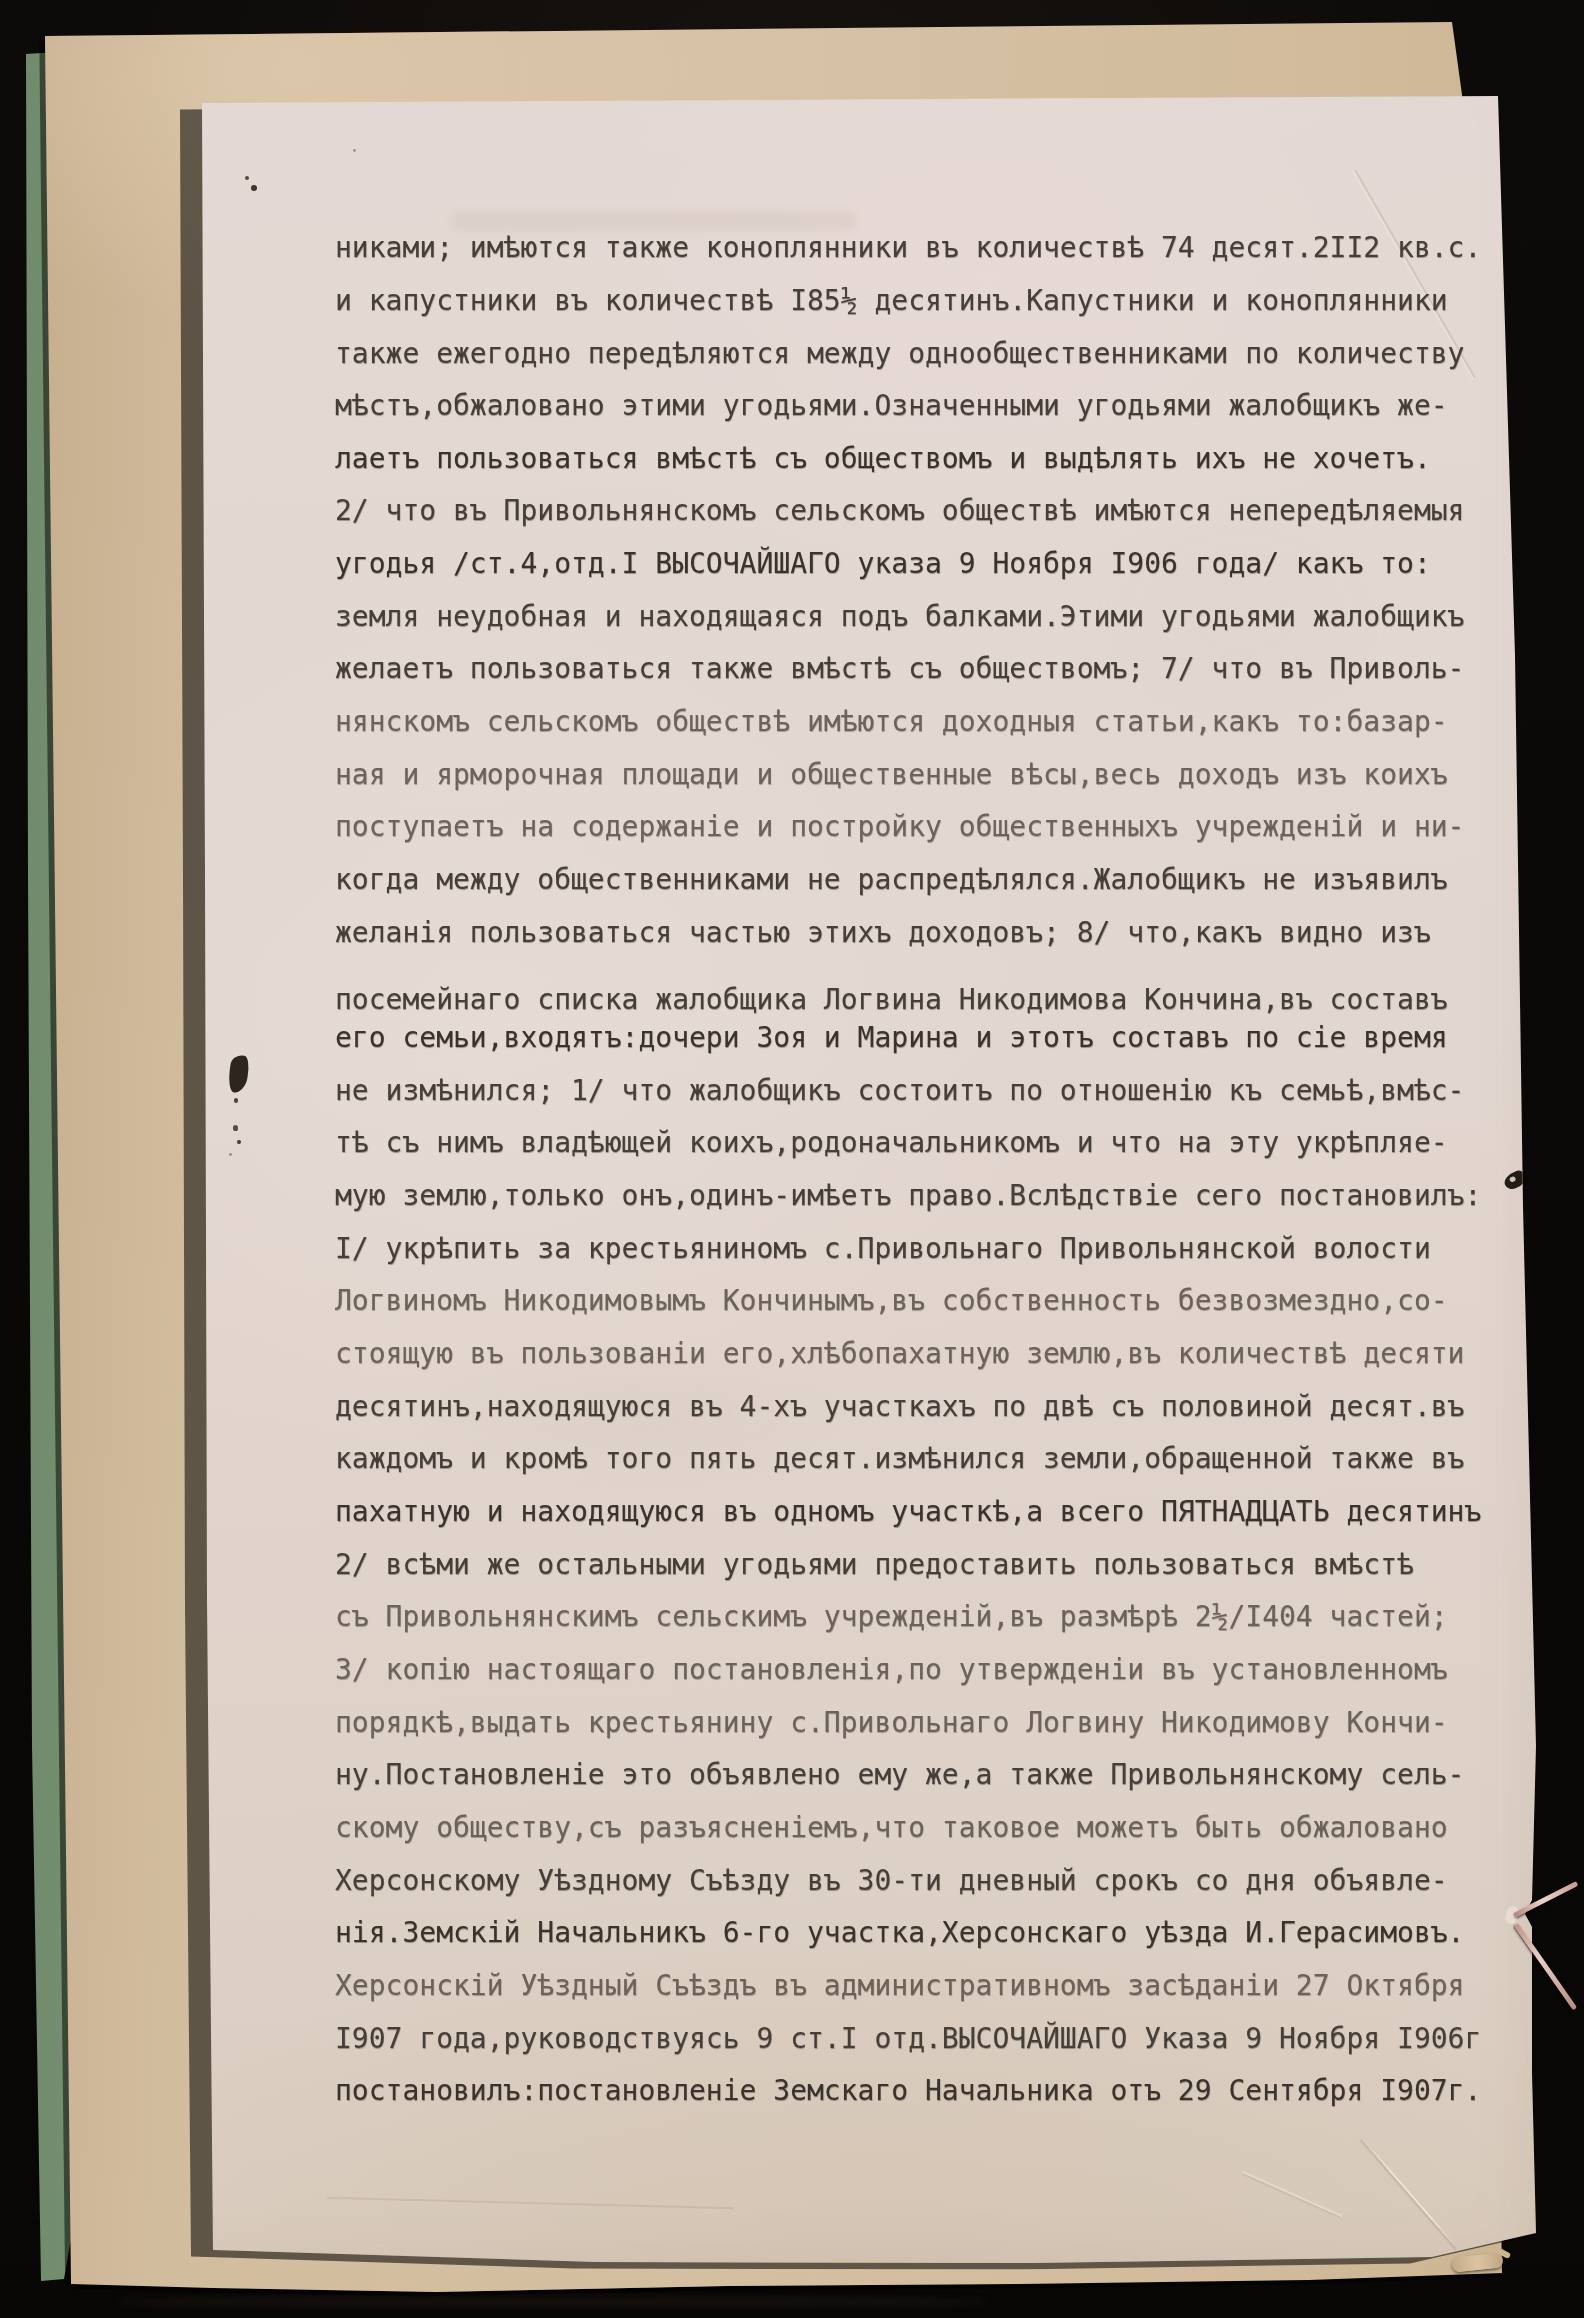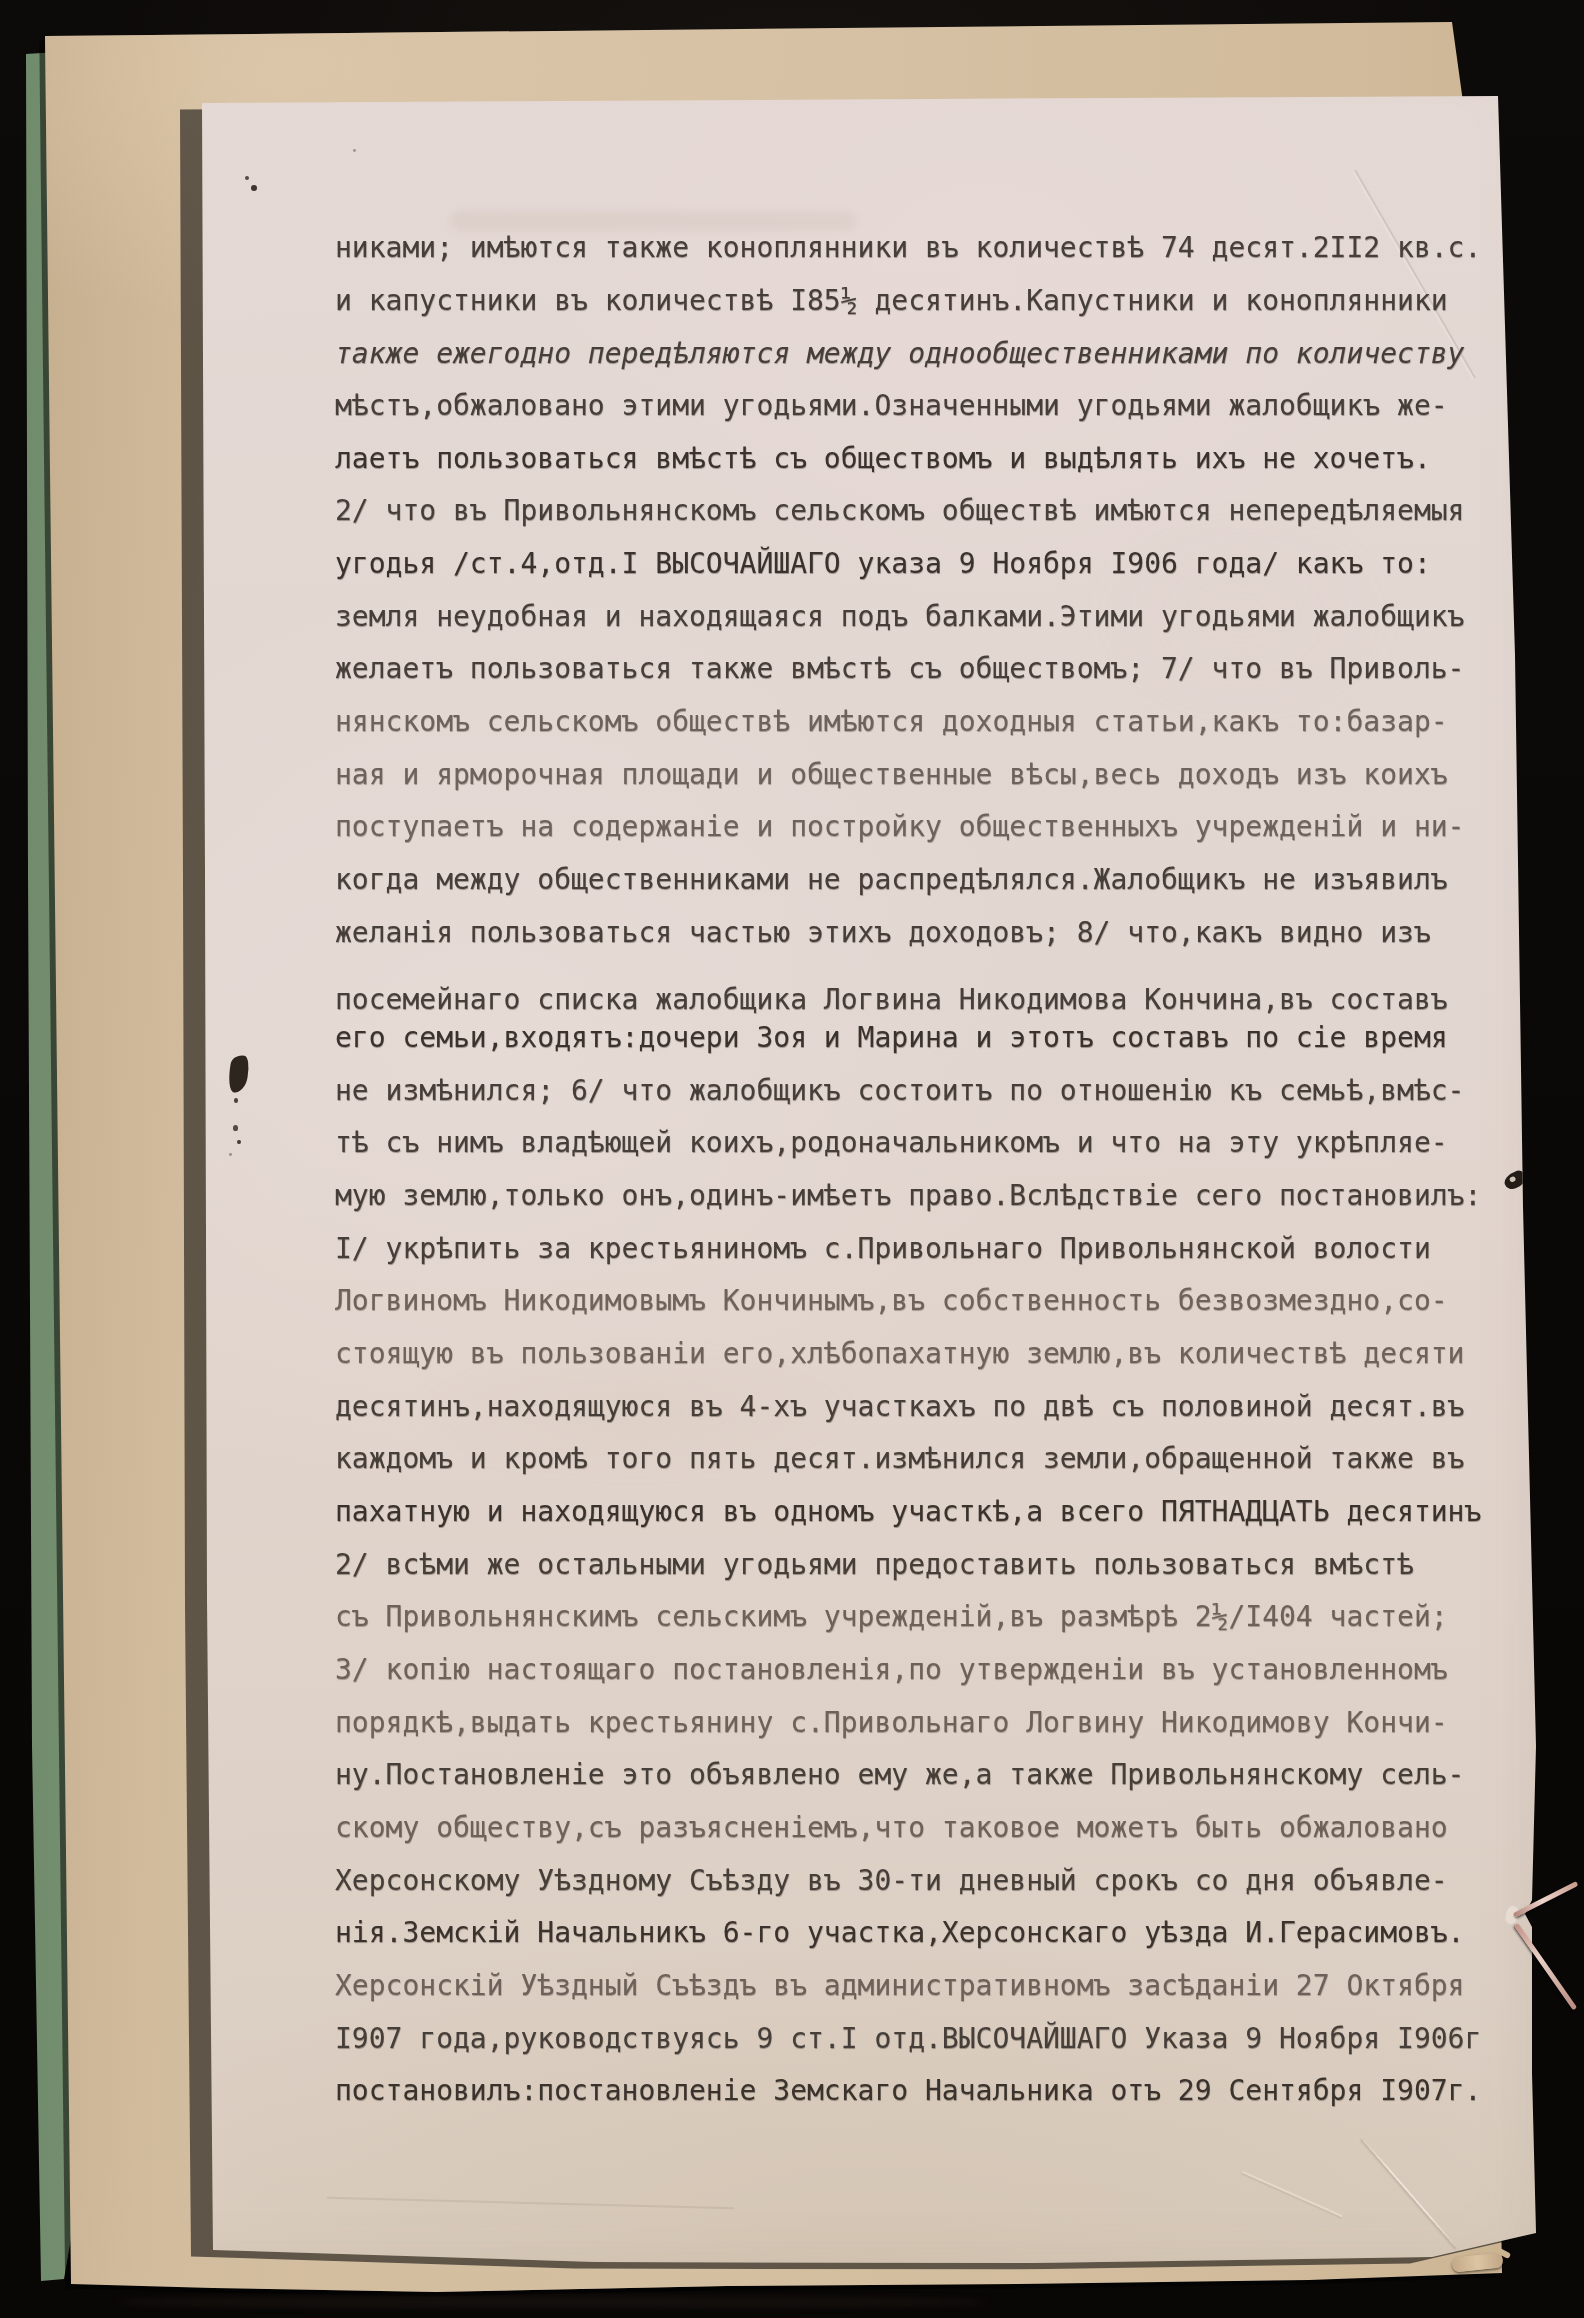--- a/index.html
+++ b/index.html
@@ -134,35 +134,35 @@
     <div class="stain-1"></div>
     <div class="stain-2"></div>
     <div class="crease-top-right"></div>
     <div class="crease-br-1"></div>
     <div class="crease-br-2"></div>
     <div class="crease-bl"></div>
 
     <div class="text-block">
         <div class="line" style="top: 234px;">никами; имѣются также коноплянники въ количествѣ 74 десят.2II2 кв.с.</div>
         <div class="line" style="top: 287px;">и капустники въ количествѣ I85½ десятинъ.Капустники и коноплянники</div>
-        <div class="line" style="top: 340px; font-style: italic;">также ежегодно передѣляются между однообщественниками по количеству</div>
+        <div class="line" style="top: 340px;">также ежегодно передѣляются между однообщественниками по количеству</div>
         <div class="line" style="top: 392px;">мѣстъ,обжаловано этими угодьями.Означенными угодьями жалобщикъ же-</div>
         <div class="line" style="top: 445px;">лаетъ пользоваться вмѣстѣ съ обществомъ и выдѣлять ихъ не хочетъ.</div>
         <div class="line" style="top: 497px;">2/ что въ Привольнянскомъ сельскомъ обществѣ имѣются непередѣляемыя</div>
         <div class="line" style="top: 550px;">угодья /ст.4,отд.I ВЫСОЧАЙШАГО указа 9 Ноября I906 года/ какъ то:</div>
         <div class="line" style="top: 603px;">земля неудобная и находящаяся подъ балками.Этими угодьями жалобщикъ</div>
         <div class="line" style="top: 655px;">желаетъ пользоваться также вмѣстѣ съ обществомъ; 7/ что въ Приволь-</div>
         <div class="line" style="top: 708px;">нянскомъ сельскомъ обществѣ имѣются доходныя статьи,какъ то:базар-</div>
         <div class="line" style="top: 761px;">ная и ярморочная площади и общественные вѣсы,весь доходъ изъ коихъ</div>
         <div class="line" style="top: 813px;">поступаетъ на содержаніе и постройку общественныхъ учрежденій и ни-</div>
         <div class="line" style="top: 866px;">когда между общественниками не распредѣлялся.Жалобщикъ не изъявилъ</div>
         <div class="line" style="top: 919px;">желанія пользоваться частью этихъ доходовъ; 8/ что,какъ видно изъ</div>
         <div class="line" style="top: 986px;">посемейнаго списка жалобщика Логвина Никодимова Кончина,въ составъ</div>
         <div class="line" style="top: 1024px;">его семьи,входятъ:дочери Зоя и Марина и этотъ составъ по сіе время</div>
-        <div class="line" style="top: 1077px;">не измѣнился; 6/ что жалобщикъ состоитъ по отношенію къ семьѣ,вмѣс-</div>
+        <div class="line" style="top: 1077px;">не измѣнился; 1/ что жалобщикъ состоитъ по отношенію къ семьѣ,вмѣс-</div>
         <div class="line" style="top: 1129px;">тѣ съ нимъ владѣющей коихъ,родоначальникомъ и что на эту укрѣпляе-</div>
         <div class="line" style="top: 1182px;">мую землю,только онъ,одинъ-имѣетъ право.Вслѣдствіе сего постановилъ:</div>
         <div class="line" style="top: 1235px;">I/ укрѣпить за крестьяниномъ с.Привольнаго Привольнянской волости</div>
         <div class="line" style="top: 1287px;">Логвиномъ Никодимовымъ Кончинымъ,въ собственность безвозмездно,со-</div>
         <div class="line" style="top: 1340px;">стоящую въ пользованіи его,хлѣбопахатную землю,въ количествѣ десяти</div>
         <div class="line" style="top: 1393px;">десятинъ,находящуюся въ 4-хъ участкахъ по двѣ съ половиной десят.въ</div>
         <div class="line" style="top: 1445px;">каждомъ и кромѣ того пять десят.измѣнился земли,обращенной также въ</div>
         <div class="line" style="top: 1498px;">пахатную и находящуюся въ одномъ участкѣ,а всего ПЯТНАДЦАТЬ десятинъ</div>
         <div class="line" style="top: 1551px;">2/ всѣми же остальными угодьями предоставить пользоваться вмѣстѣ</div>
         <div class="line" style="top: 1603px;">съ Привольнянскимъ сельскимъ учрежденій,въ размѣрѣ 2½/I404 частей;</div>

